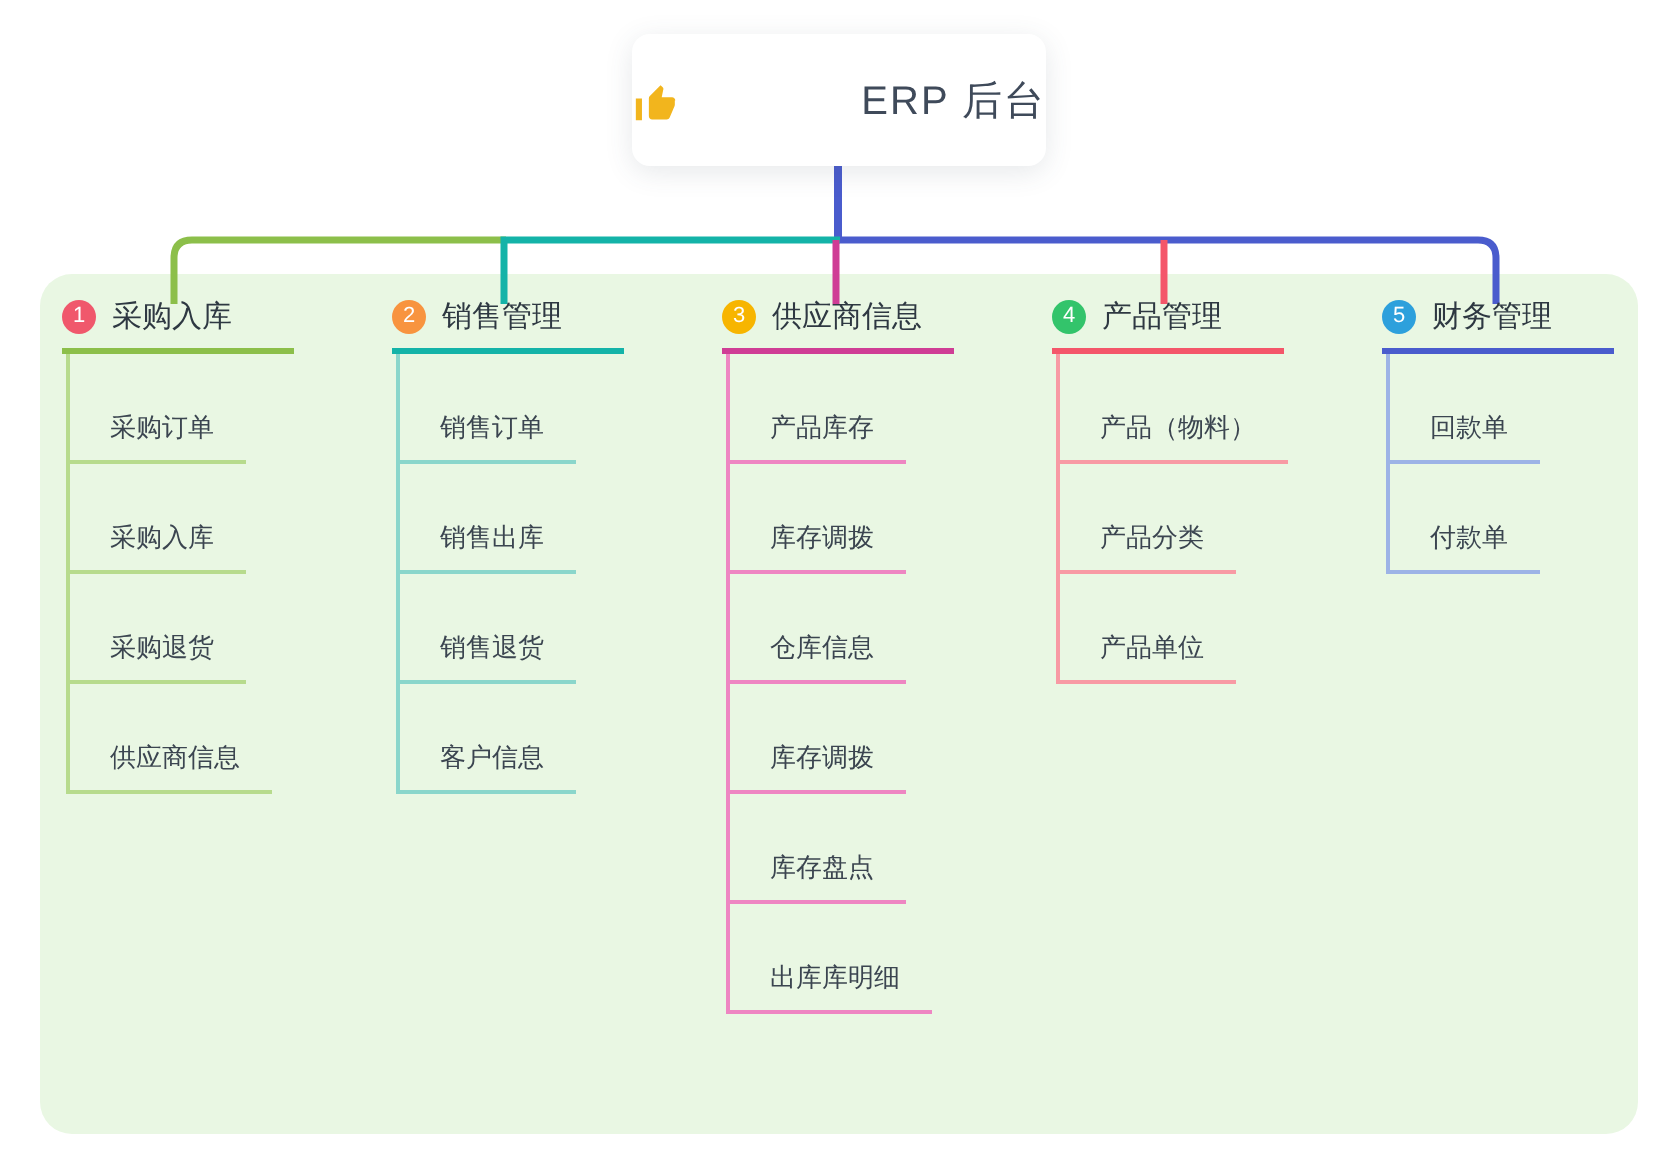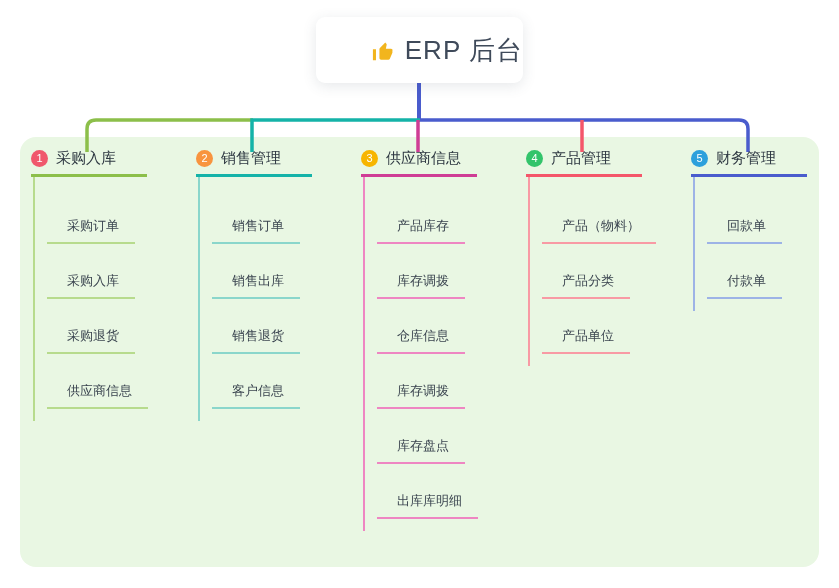--- a/index.html
+++ b/index.html
@@ -8,37 +8,37 @@
     font-family:"Liberation Sans","DejaVu Sans",sans-serif;
   }
   .panel{
     position:absolute;left:20px;top:137px;width:799px;height:430px;
     border-radius:16px;background:#e9f7e3;
   }
   svg.connectors{position:absolute;left:0;top:0;width:839px;height:588px;pointer-events:none;}
   .root-node{
     position:absolute;left:316px;top:17px;width:207px;height:66px;
     background:#ffffff;border-radius:9px;box-shadow:0 3px 14px rgba(60,80,90,.13);
-    display:flex;align-items:center;justify-content:flex-end;gap:11px;
-    font-size:26px;color:#3f4a5a;letter-spacing:1px;cursor:default;
+    display:flex;align-items:center;justify-content:space-between;gap:11px;
+    font-size:20px;color:#3f4a5a;letter-spacing:1px;cursor:default;
   }
   .thumb-icon{width:23px;height:23px;flex:0 0 auto;margin-top:2px;}
   .branch{position:absolute;top:145px;width:170px;}
   .branch-header{
     display:flex;align-items:center;gap:8px;
     width:116px;height:32px;box-sizing:border-box;
     border-bottom:3px solid var(--line);
     font-size:15px;color:#2e3842;padding-bottom:3px;white-space:nowrap;
   }
   .badge{
     width:17px;height:17px;border-radius:50%;background:var(--badge);
     color:#fff;font-size:11px;line-height:17px;text-align:center;flex:0 0 auto;
   }
   ul.children{
-    list-style:none;margin:0 0 0 2px;padding:12px;
+    list-style:none;margin:0 0 0 2px;padding:0;
     border-left:2px solid var(--childline);width:fit-content;
   }
   ul.children li{
     height:55px;box-sizing:border-box;width:fit-content;
     display:flex;align-items:flex-end;
     padding:0 16px 7px 20px;
     border-bottom:2px solid var(--childline);
     font-size:13px;color:#3b4550;white-space:nowrap;cursor:default;
   }
 </style>

